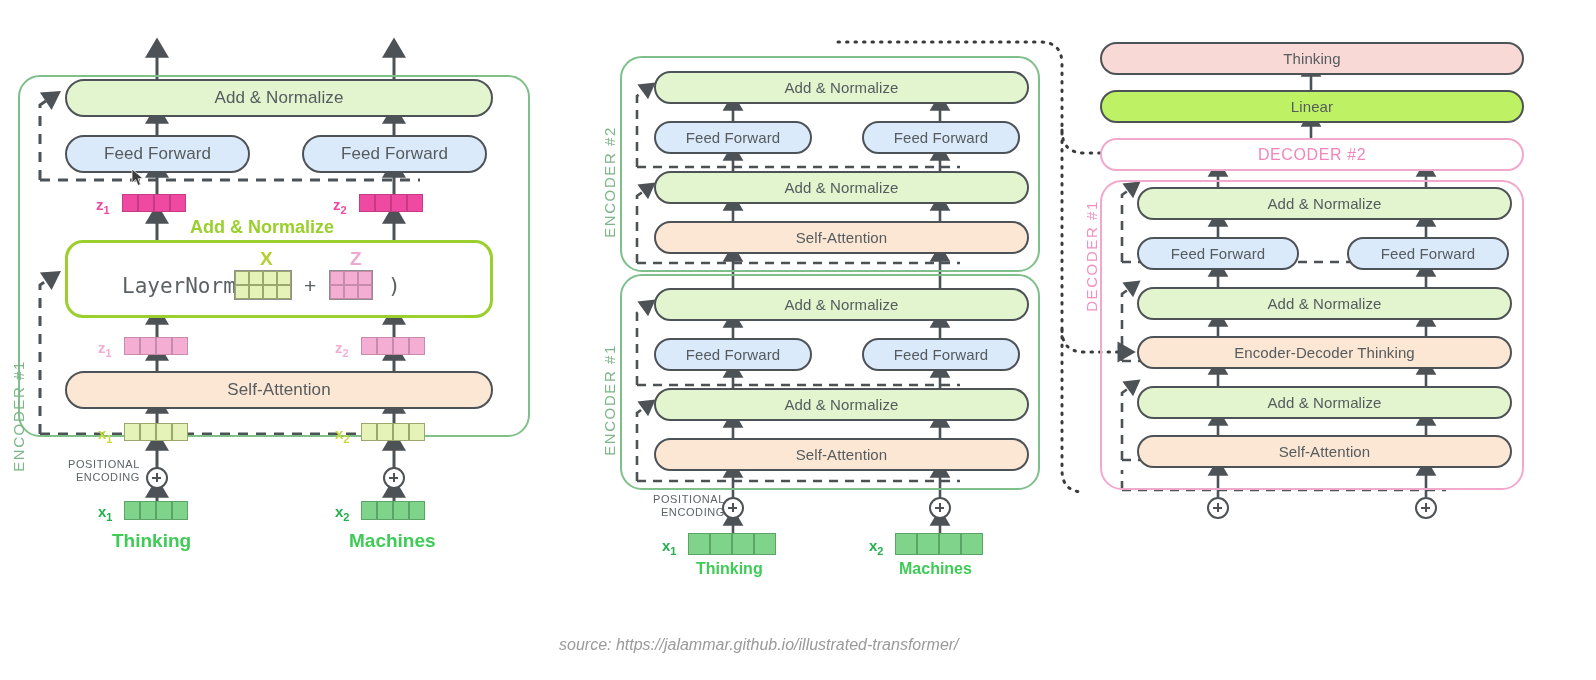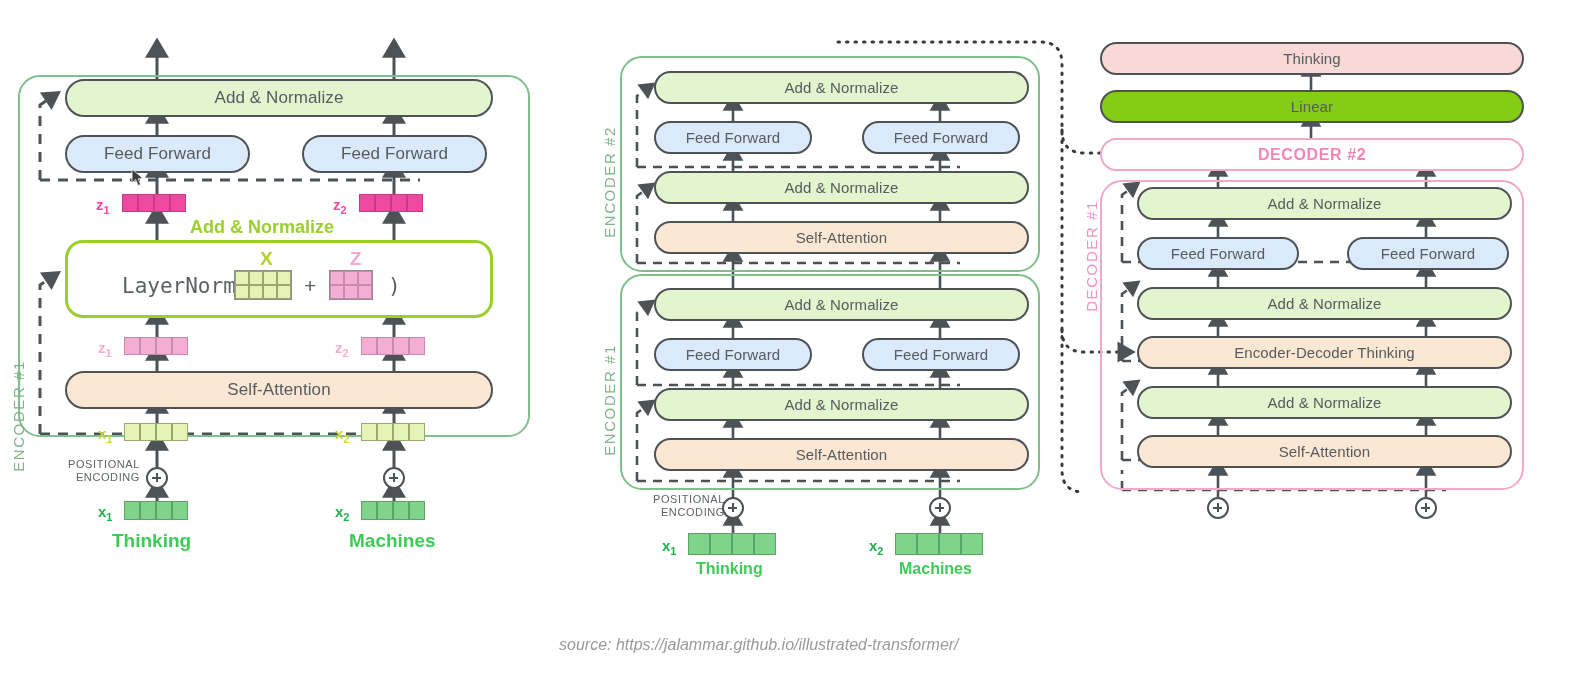--- a/index.html
+++ b/index.html
@@ -6,29 +6,29 @@
   body{width:1596px;height:680px;position:relative;overflow:hidden;
        font-family:"Liberation Sans","DejaVu Sans",sans-serif;color:#4a4a4a;}
   
   .box{position:absolute;box-sizing:border-box;border:2.5px solid #4d5256;
        border-radius:22px;display:flex;align-items:center;justify-content:center;
        font-size:17px;color:#555b5e;background:#fff;letter-spacing:.1px;}
   .box.green{background:#e2f5ce;}
   .box.blue{background:#dbeafa;}
   .box.peach{background:#fbe7d4;}
   .box.salmon{background:#f8d9d6;}
-  .box.lilac{background:#84cc16;text-align:center;}
+  .box.lilac{background:#bef264;text-align:center;}
   .sm{font-size:15px;}
   
   .grp{position:absolute;box-sizing:border-box;border-radius:22px;background:transparent;}
   .grp.enc{border:2px solid #7fbf8a;}
   .grp.dec{border:2.5px solid #f2a8cd;}
   .grp.decempty{border:2.5px solid #f2a8cd;border-radius:20px;display:flex;
        align-items:center;justify-content:center;color:#f285bb;font-size:16px;
-       letter-spacing:.6px;background:#fff;font-weight:bold;}
+       letter-spacing:.6px;background:#fff;}
   .grp.layernorm{border:3px solid #9bcf2e;border-radius:18px;background:#fff;}
   
   .vlabel{position:absolute;writing-mode:vertical-rl;transform:rotate(180deg);
        font-size:15px;letter-spacing:1.6px;white-space:nowrap;}
   .vlabel.enc{color:#7cb588;}
   .vlabel.dec{color:#f48fc0;}
   
   .vec{position:absolute;display:flex;}
   .vec i{display:block;box-sizing:border-box;border:1px solid #9b9b9b;}
   .vec.hotpink i{background:#ef49a1;border-color:#c53b84;}

